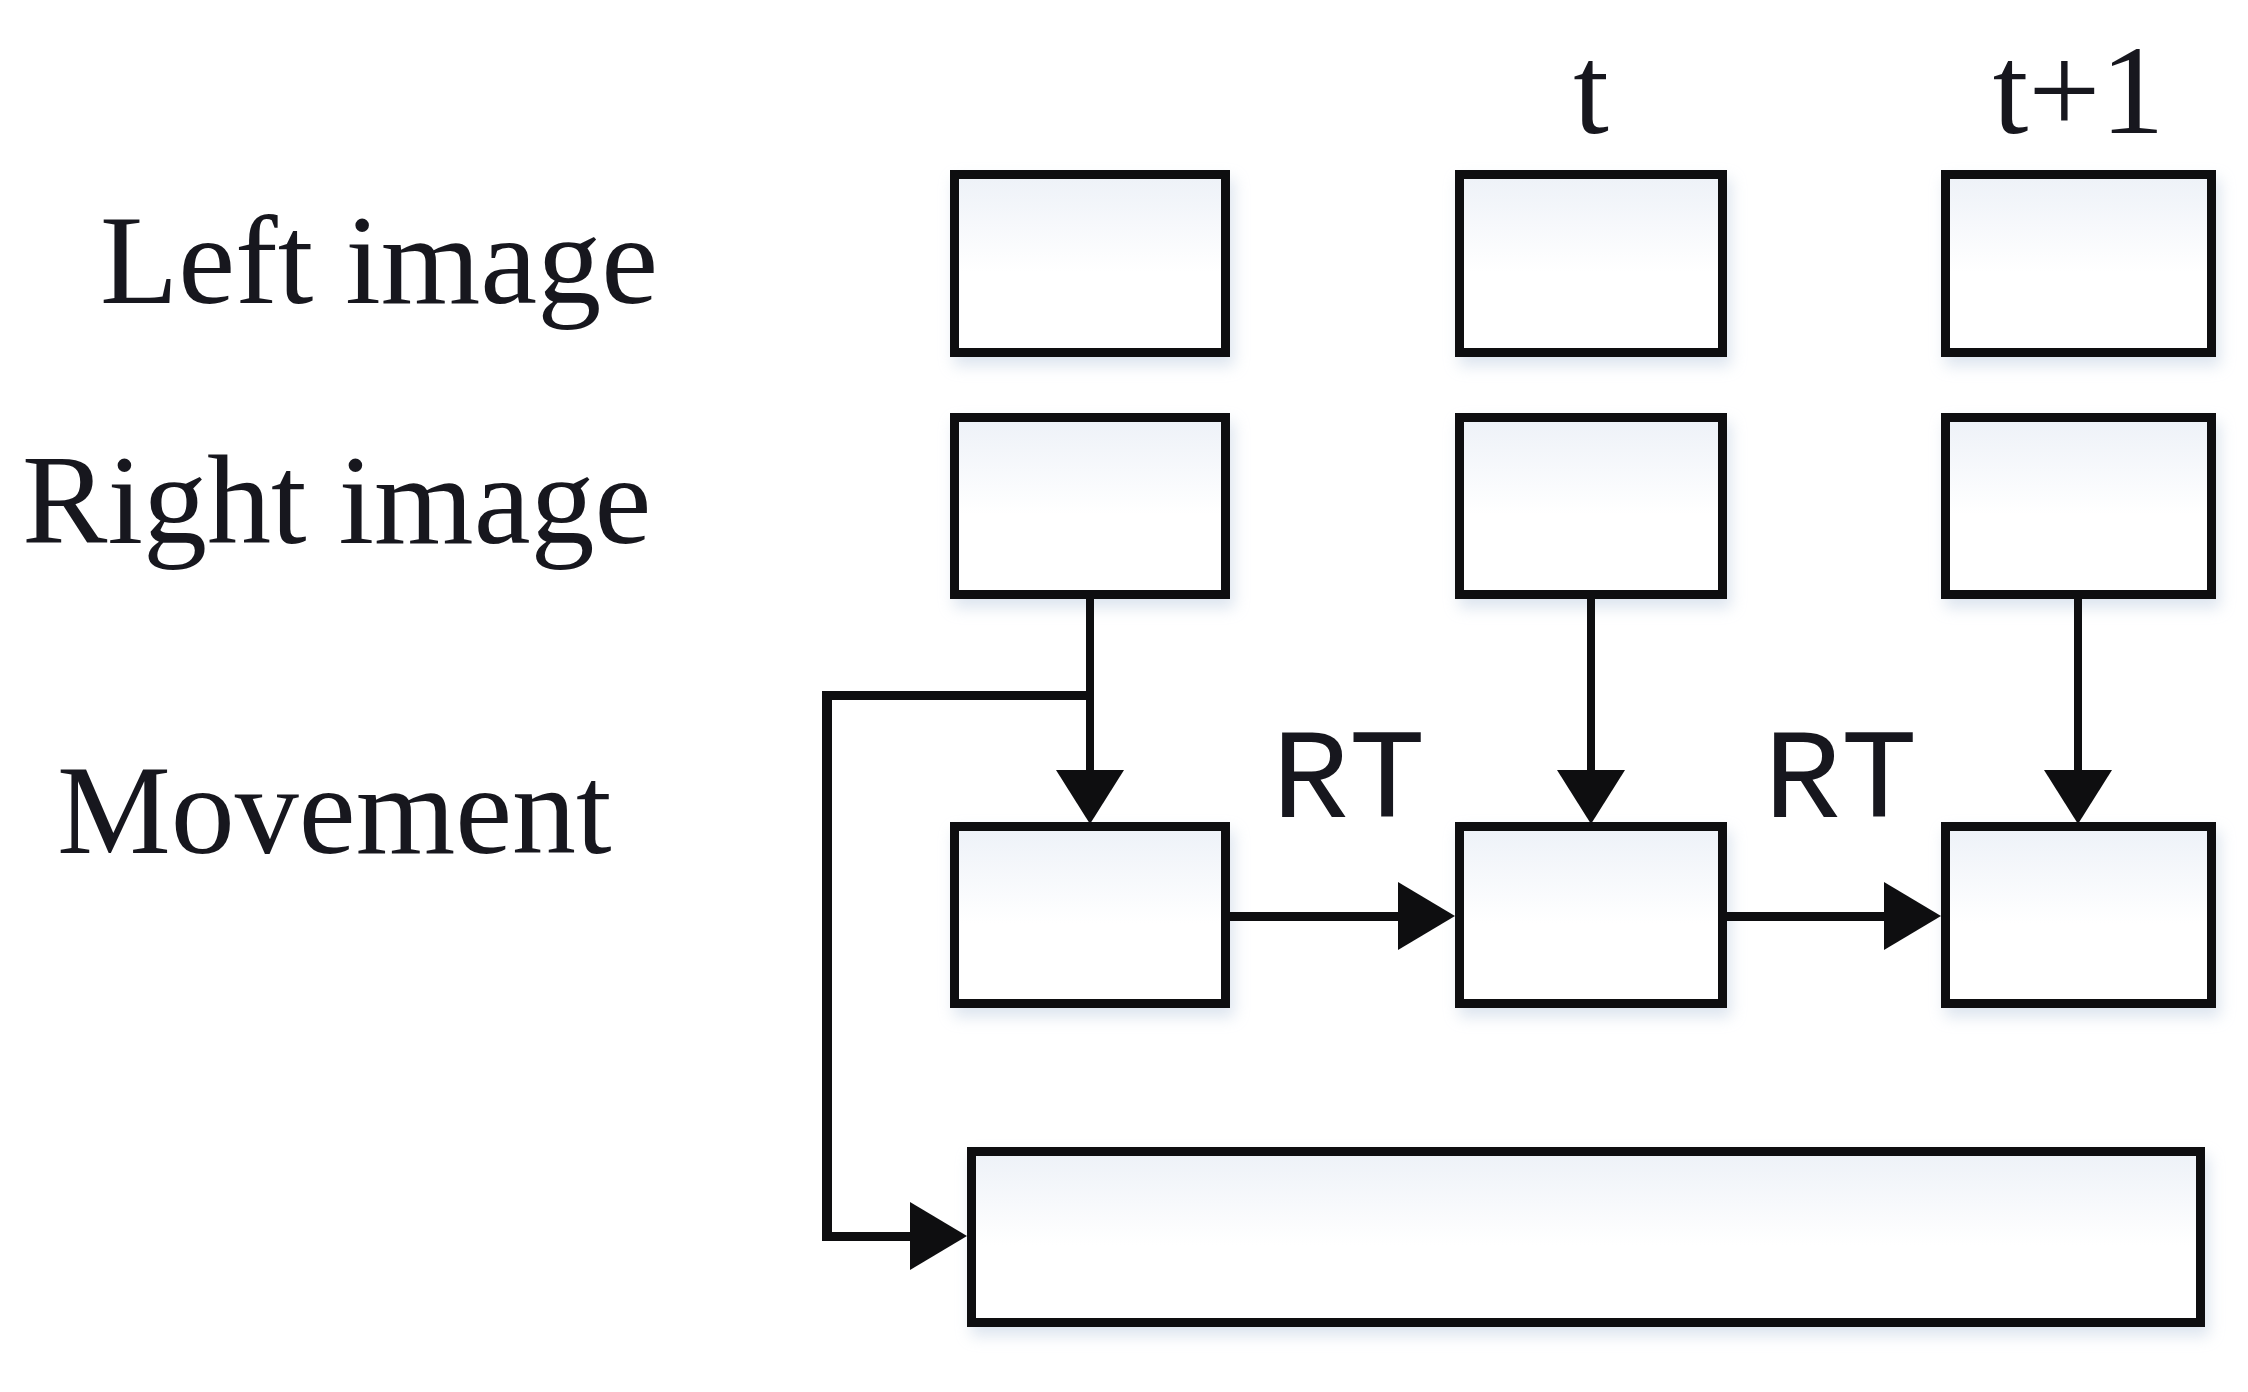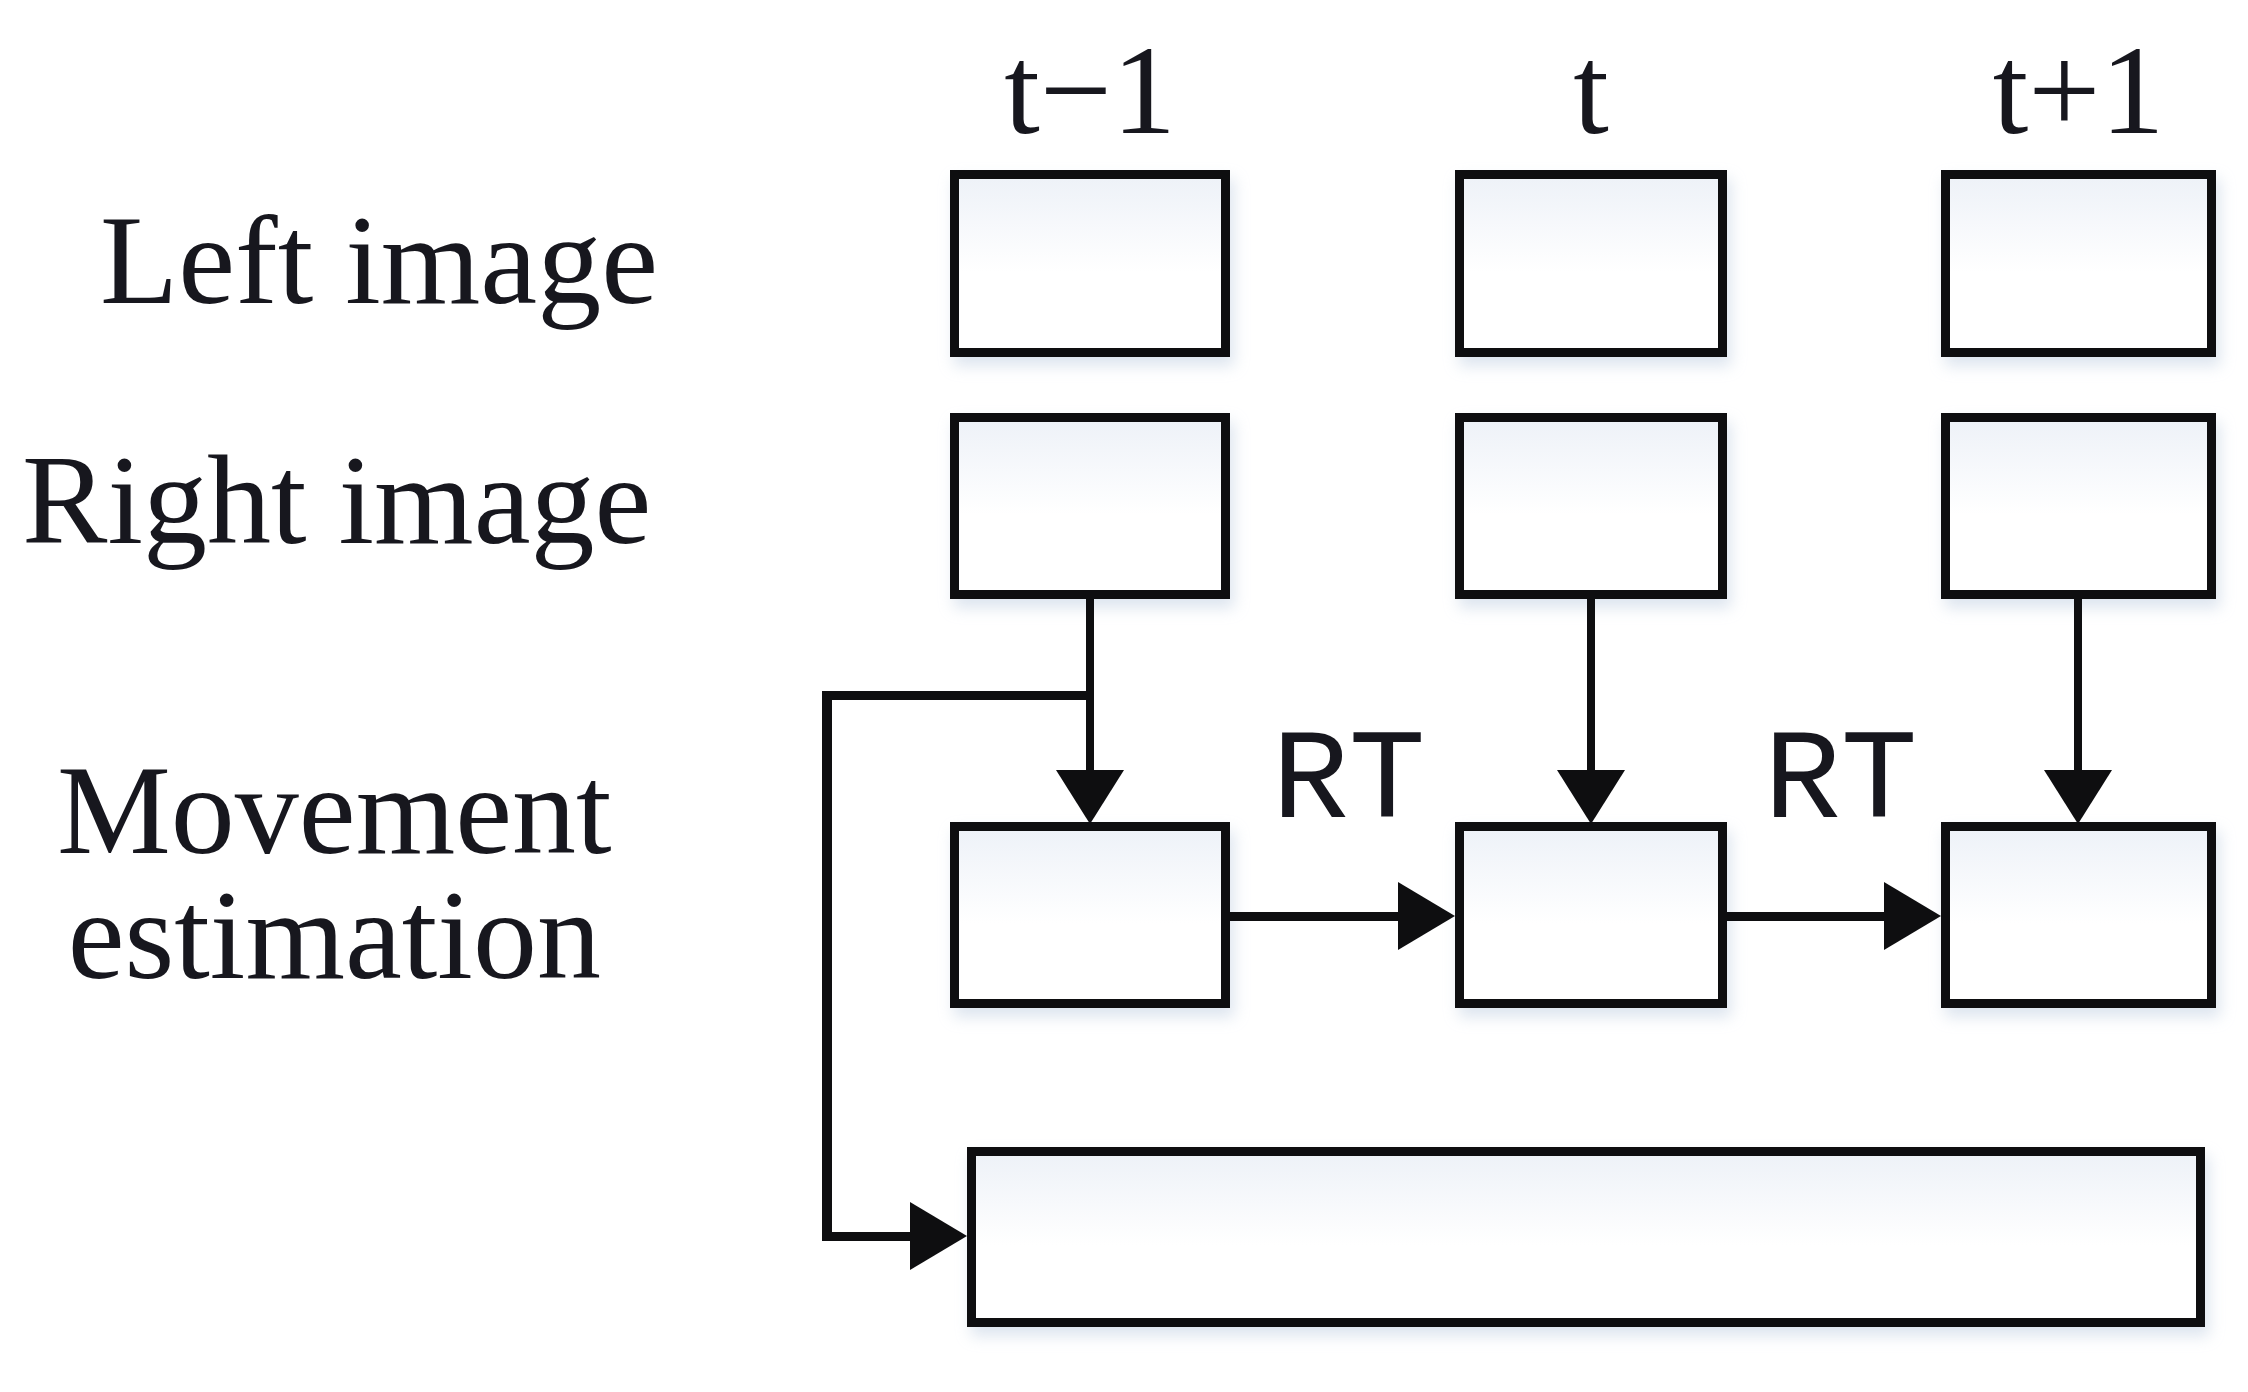--- a/index.html
+++ b/index.html
@@ -71,29 +71,27 @@
     white-space:nowrap;
     color:var(--text);
     font-family:Liberation Mono, monospace;
   }
 </style>
 </head>
 <body>
 
 <div class="stage">
 
-  <div class="colheader" style="left:950px;width:280px;">t−1</div>
   <div class="colheader" style="left:1455px;width:272px;">t</div>
   <div class="colheader" style="left:1941px;width:275px;">t+1</div>
 
   <div class="rowlabel" style="left:100px;top:186px;">Left image</div>
   <div class="rowlabel" style="left:22px;top:426px;">Right image</div>
   <div class="rowlabel two-line-move" style="left:57px;top:738px;text-align:center;">
     <span class="ln">Movement</span>
-    <span class="ln">estimation</span>
   </div>
 
   <div class="node" style="left:950px;top:170px;width:280px;height:187px;"></div>
   <div class="node" style="left:1455px;top:170px;width:272px;height:187px;"></div>
   <div class="node" style="left:1941px;top:170px;width:275px;height:187px;"></div>
 
   <div class="node" style="left:950px;top:413px;width:280px;height:186px;"></div>
   <div class="node" style="left:1455px;top:413px;width:272px;height:186px;"></div>
   <div class="node" style="left:1941px;top:413px;width:275px;height:186px;"></div>
 

